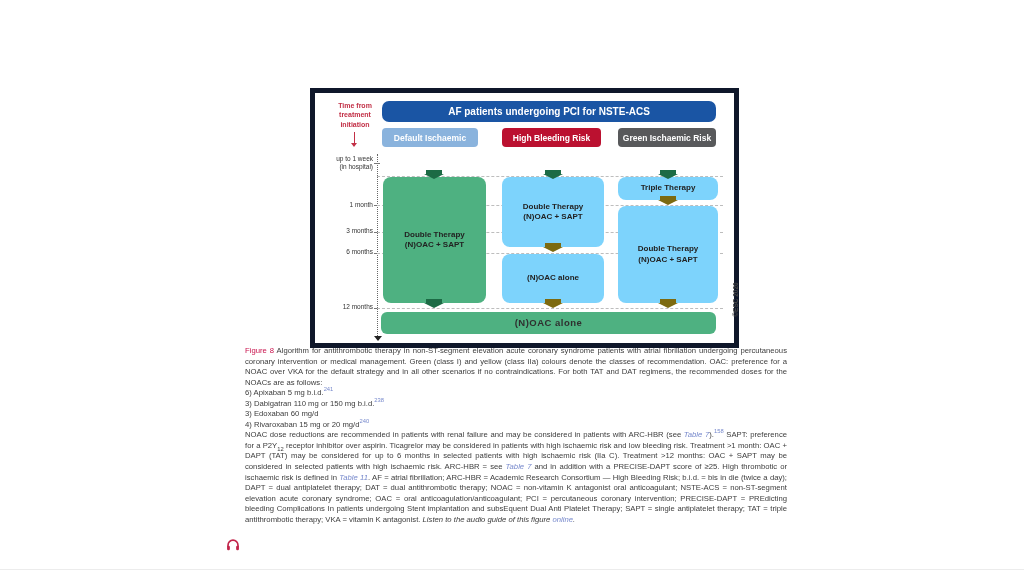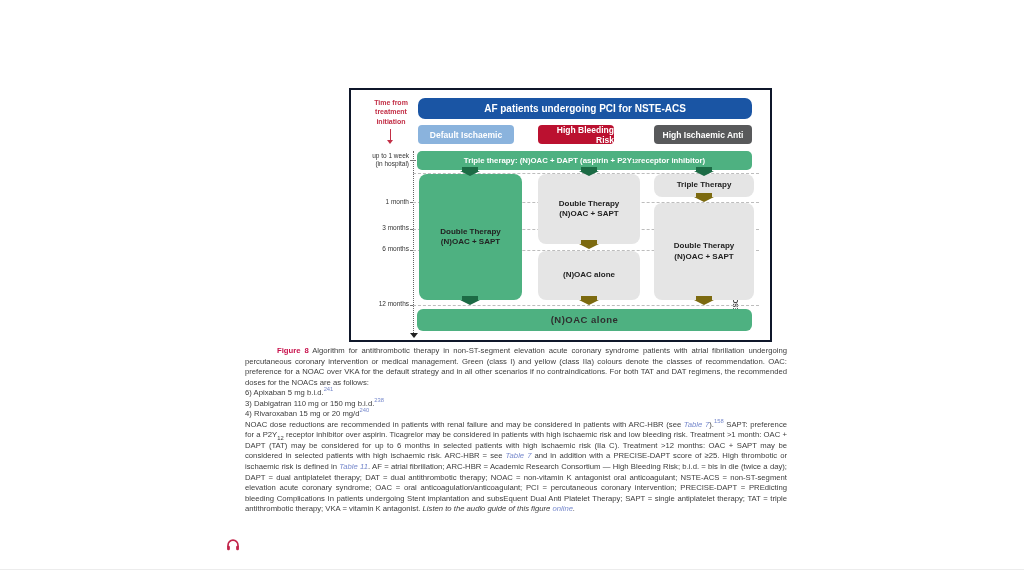--- a/index.html
+++ b/index.html
@@ -2,37 +2,37 @@
 <html><head>
 <meta charset="utf-8">
 <style>
   html,body{margin:0;padding:0;}
   body{
     width:1024px;height:574px;position:relative;overflow:hidden;
     background:#ffffff;font-family:"Liberation Sans",sans-serif;
   }
   
   .fig-frame{position:absolute;left:310px;top:88px;width:419px;height:250px;
-    border:2px solid #0f172a;background:#fff;margin-left:39px;}
+    border:5px solid #0f172a;background:#fff;}
   .abs{position:absolute;}
   .hdr{left:67px;top:8px;width:334px;height:21px;background:#1a55a4;border-radius:7px;
     color:#fff;font-weight:bold;font-size:10px;display:flex;align-items:center;justify-content:center;z-index:2;}
   .strat{top:35px;height:19px;border-radius:4px;color:#fff;font-weight:bold;font-size:8.5px;
     display:flex;align-items:center;justify-content:center;z-index:2;}
   .strat-default{left:67px;width:96px;background:#8ab3dd;}
-  .strat-hbr{left:187px;width:76px;background:#bb1130;text-align:right;}
+  .strat-hbr{left:187px;width:99px;background:#bb1130;}
   .strat-hir{left:303px;width:98px;background:#58595b;}
   .tat{left:66px;top:61px;width:335px;height:19px;background:#4eb181;border-radius:5px;
     color:#fff;font-weight:bold;font-size:7.8px;display:flex;align-items:center;justify-content:center;z-index:2;}
   .tat sub{font-size:5.5px;}
   .dash{position:absolute;left:62px;width:346px;border-top:1px dashed #bdbdbd;z-index:1;}
   .box{position:absolute;border-radius:8px;display:flex;flex-direction:column;align-items:center;
     justify-content:center;font-weight:bold;color:#222;font-size:8px;line-height:1.3;text-align:center;z-index:2;}
   .green{background:#4eb181;}
-  .yellow{background:#e5e5e5;}
+  .yellow{background:#7dd3fc;}
   .bottom-bar{left:66px;top:219px;width:335px;height:22px;border-radius:6px;background:#4eb181;
     color:#2f2f2f;font-size:9.5px;flex-direction:row;letter-spacing:.5px;}
   .chev{position:absolute;width:20px;z-index:3;}
   .chev .r{width:16px;height:4px;margin:0 auto;}
   .chev .t{width:0;height:0;border-left:10px solid transparent;border-right:10px solid transparent;}
   .cg .r{background:#1c6b45;} .cg .t{border-top:5px solid #1c6b45;}
   .co .r{background:#7c6a10;} .co .t{border-top:5px solid #7c6a10;}
   .vline{left:62px;top:61px;height:182px;border-left:1px dotted #666;z-index:1;}
   .vhead{left:59px;top:243px;width:0;height:0;border-left:4px solid transparent;
     border-right:4px solid transparent;border-top:5px solid #222;}
@@ -43,21 +43,21 @@
     border-right:3.5px solid transparent;border-top:4.5px solid #c22f46;}
   .tl{position:absolute;left:2px;width:56px;text-align:right;font-size:6.5px;color:#333;line-height:1.2;}
   .tick{position:absolute;left:59px;width:6px;border-top:1px solid #777;z-index:1;}
   .esc-credit{position:absolute;left:700px;top:296px;width:70px;text-align:center;
     transform:rotate(-90deg);font-size:6.5px;font-weight:bold;color:#444;}
   
   .caption{position:absolute;left:245px;top:346px;width:542px;font-size:7.7px;
     line-height:10.55px;color:#3c3c3c;text-align:justify;}
   .caption p{margin:0;}
   .caption .listline{text-align:left;}
-  .fig{color:#c8104b;font-weight:bold;margin-left:32px;}
+  .fig{color:#c8104b;font-weight:normal;}
   .lnk{color:#7789cc;}
   .ital{font-style:italic;}
   .sup{color:#7789cc;font-size:5.8px;vertical-align:super;line-height:0;}
   .sub{font-size:5.8px;vertical-align:sub;line-height:0;}
   .audio-icon{position:absolute;left:225px;top:537px;width:16px;height:15px;cursor:pointer;}
   .pageline{position:absolute;left:0;top:569px;width:1024px;border-top:1px solid #ececec;}
 </style>
 </head>
 <body>
 
@@ -88,27 +88,22 @@
 
   <div class="dash" style="top:83px"></div>
   <div class="dash" style="top:112px"></div>
   <div class="dash" style="top:139px"></div>
   <div class="dash" style="top:160px"></div>
   <div class="dash" style="top:215px"></div>
 
   <div class="abs hdr">AF patients undergoing PCI for NSTE-ACS</div>
   <div class="abs strat strat-default">Default Ischaemic</div>
   <div class="abs strat strat-hbr">High Bleeding Risk</div>
-  <div class="abs strat strat-hir">High Ischaemic Anti</div>
+  <div class="abs strat strat-hir">Green Ischaemic Risk</div>
 
-  <div class="abs tat">
-    <span>Triple therapy: (N)OAC + DAPT (aspirin + P2Y</span>
-      <sub>12</sub>
-      <span> receptor inhibitor)</span>
-  </div>
 
   <div class="box green" style="left:68px;top:84px;width:103px;height:126px">
     <div>Double Therapy</div>
     <div>(N)OAC + SAPT</div>
   </div>
   <div class="box yellow" style="left:187px;top:84px;width:102px;height:70px">
     <div>Double Therapy</div>
     <div>(N)OAC + SAPT</div>
   </div>
   <div class="box yellow" style="left:187px;top:161px;width:102px;height:49px">(N)OAC alone</div>
@@ -152,20 +147,21 @@
       <div class="t"></div>
     </div>
 </div>
 
 <div class="esc-credit">©ESC 2020</div>
 
 <div class="caption">
   <p><span class="fig">Figure 8</span><span> Algorithm for antithrombotic therapy in non-ST-segment elevation acute coronary syndrome patients with atrial fibrillation undergoing percutaneous coronary intervention or medical management. Green (class I) and yellow (class IIa) colours denote the classes of recommendation. OAC: preference for a NOAC over VKA for the default strategy and in all other scenarios if no contraindications. For both TAT and DAT regimens, the recommended doses for the NOACs are as follows:</span></p>
   <div class="listline"><span>6) Apixaban 5 mg b.i.d.</span><sup class="sup">241</sup></div>
   <div class="listline"><span>3) Dabigatran 110 mg or 150 mg b.i.d.</span><sup class="sup">238</sup></div>
+  <div class="listline"><span>3) Edoxaban 60 mg/d</span></div>
   <div class="listline"><span>4) Rivaroxaban 15 mg or 20 mg/d</span><sup class="sup">240</sup></div>
   <p><span>NOAC dose reductions are recommended in patients with renal failure and may be considered in patients with ARC-HBR (see </span><span class="ital lnk">Table 7</span><span>).</span><sup class="sup">158</sup><span> SAPT: preference for a P2Y</span><sub class="sub">12</sub><span> receptor inhibitor over aspirin. Ticagrelor may be considered in patients with high ischaemic risk and low bleeding risk. Treatment &gt;1 month: OAC + DAPT (TAT) may be considered for up to 6 months in selected patients with high ischaemic risk (IIa C). Treatment &gt;12 months: OAC + SAPT may be considered in selected patients with high ischaemic risk. ARC-HBR = see </span><span class="ital lnk">Table 7</span><span> and in addition with a PRECISE-DAPT score of ≥25. High thrombotic or ischaemic risk is defined in </span><span class="ital lnk">Table 11</span><span>. AF = atrial fibrillation; ARC-HBR = Academic Research Consortium — High Bleeding Risk; b.i.d. = bis in die (twice a day); DAPT = dual antiplatelet therapy; DAT = dual antithrombotic therapy; NOAC = non-vitamin K antagonist oral anticoagulant; NSTE-ACS = non-ST-segment elevation acute coronary syndrome; OAC = oral anticoagulation/anticoagulant; PCI = percutaneous coronary intervention; PRECISE-DAPT = PREdicting bleeding Complications In patients undergoing Stent implantation and subsEquent Dual Anti Platelet Therapy; SAPT = single antiplatelet therapy; TAT = triple antithrombotic therapy; VKA = vitamin K antagonist. </span><span class="ital">Listen to the audio guide of this figure </span><span class="ital lnk">online</span><span class="ital">.</span></p>
 </div>
 
 <svg class="audio-icon" viewBox="0 0 24 24">
   <path d="M4 16 v-3 a8 8 0 0 1 16 0 v3" fill="none" stroke="#c2254a" stroke-width="2.6"></path>
   <rect x="2.5" y="14" width="4.5" height="7" rx="2" fill="#c2254a"></rect>
   <rect x="17" y="14" width="4.5" height="7" rx="2" fill="#c2254a"></rect>
 </svg>
 

